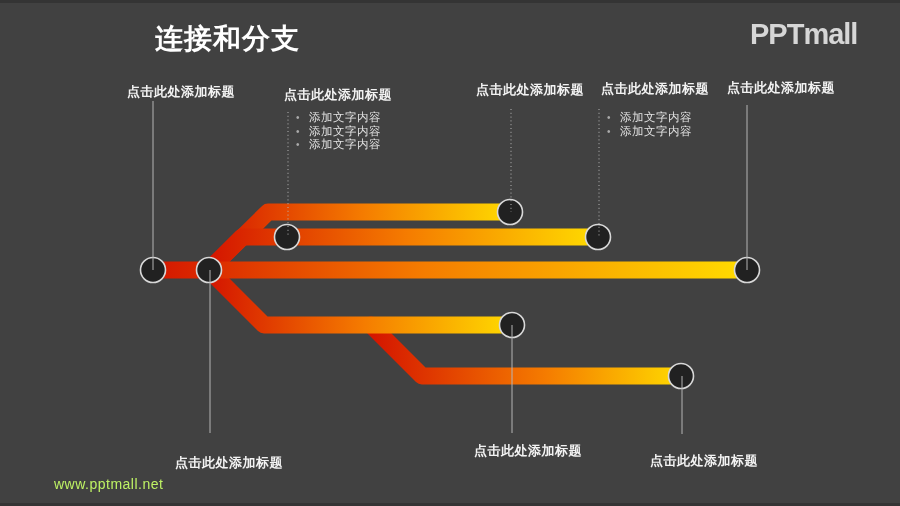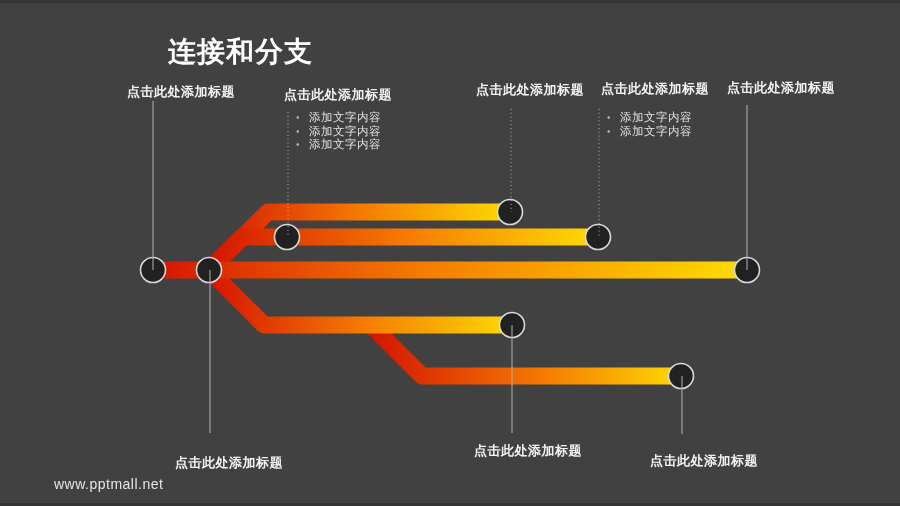--- a/index.html
+++ b/index.html
@@ -9,21 +9,21 @@
     background:#414141;
     overflow:hidden;
     font-family:"Liberation Sans","DejaVu Sans",sans-serif;
   }
   .edge{position:absolute;left:0;width:900px;background:#343434;}
   .edge.top{top:0;height:3px;}
   .edge.bottom{bottom:0;height:3px;}
   .page-title{
     position:absolute;left:155px;top:20px;
     font-size:28px;font-weight:bold;color:#ffffff;
-    letter-spacing:1px;margin:13px;
+    letter-spacing:1px;margin:0;
   }
   .brand-logo{
     position:absolute;left:750px;top:18px;
     font-size:29px;font-weight:bold;color:#d6d6d6;
     letter-spacing:-1px;
   }
   .diagram-svg{position:absolute;left:0;top:0;}
   .node{fill:#212121;stroke:#d8d8d8;stroke-width:1.6;}
   .thin-line{stroke:#b5b5b5;stroke-width:1;fill:none;}
   .thin-line.dotted{stroke-dasharray:1 2.8;}
@@ -34,31 +34,32 @@
   }
   .bullet-list{position:absolute;}
   .bullet-row{
     display:flex;align-items:baseline;
     height:13.5px;font-size:11.5px;color:#e3e3e3;
     letter-spacing:0.5px;white-space:nowrap;
   }
   .bullet-dot{color:#aaaaaa;font-size:10px;margin-right:9px;}
   .watermark{
     position:absolute;left:54px;top:476px;
-    font-size:14px;color:#e5e5e5;letter-spacing:0.5px;
+    font-size:14px;color:#bef264;letter-spacing:0.5px;
   }
 </style>
 </head>
 <body>
 
 <div class="stage">
   <div class="edge top"></div>
   <div class="edge bottom"></div>
 
   <h1 class="page-title">连接和分支</h1>
+  <div class="brand-logo">PPTmall</div>
 
   <svg class="diagram-svg" width="900" height="506" viewBox="0 0 900 506">
     <defs>
       <linearGradient id="g1" gradientUnits="userSpaceOnUse" x1="209" y1="0" x2="518" y2="0">
         <stop offset="0" stop-color="#d41500"></stop>
         <stop offset="0.5" stop-color="#f57c00"></stop>
         <stop offset="1" stop-color="#ffdf00"></stop>
       </linearGradient>
       <linearGradient id="g2" gradientUnits="userSpaceOnUse" x1="209" y1="0" x2="606" y2="0">
         <stop offset="0" stop-color="#d41500"></stop>

